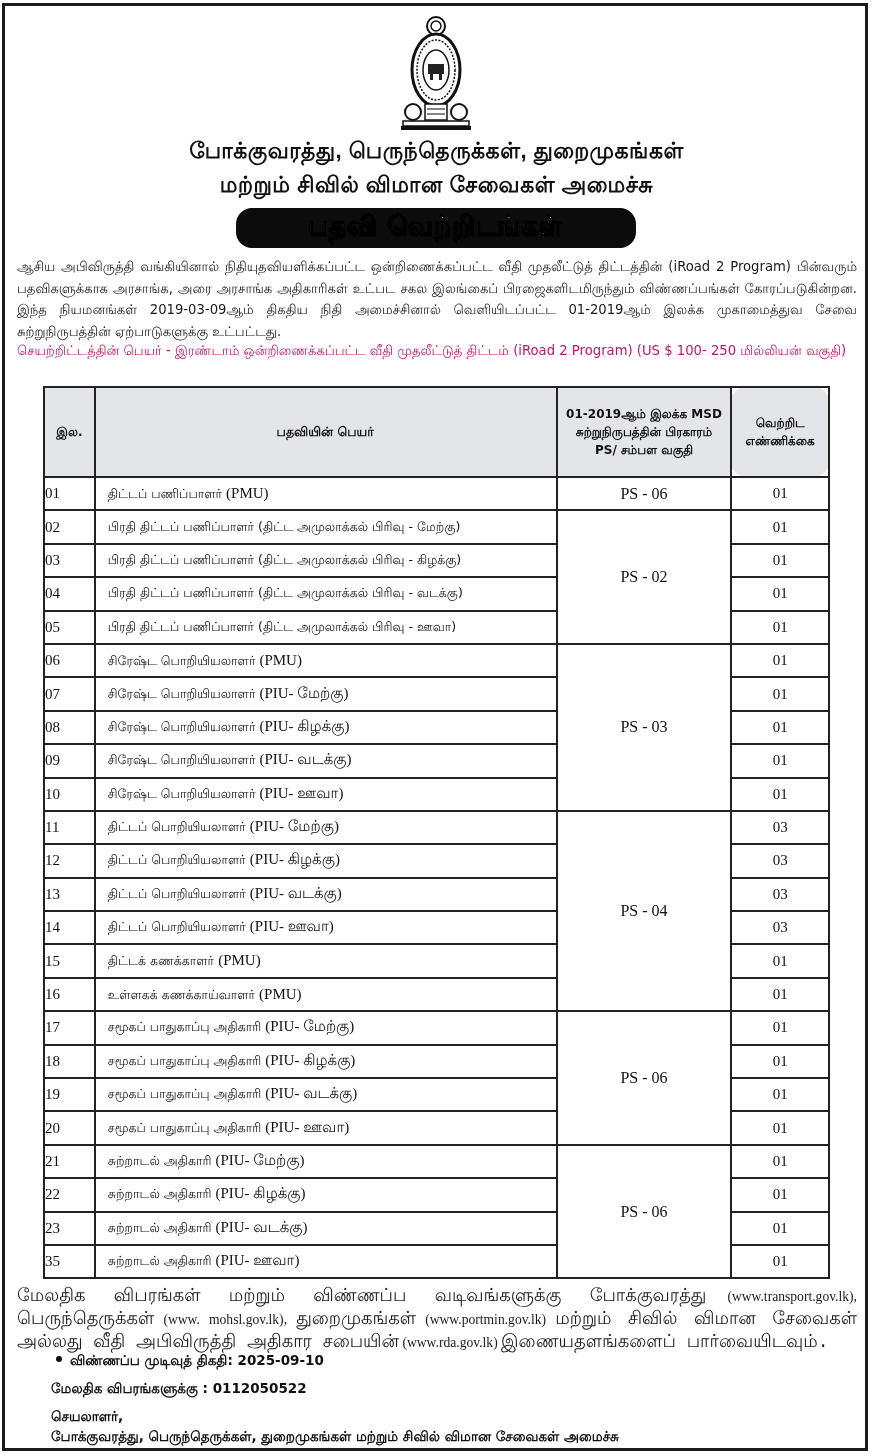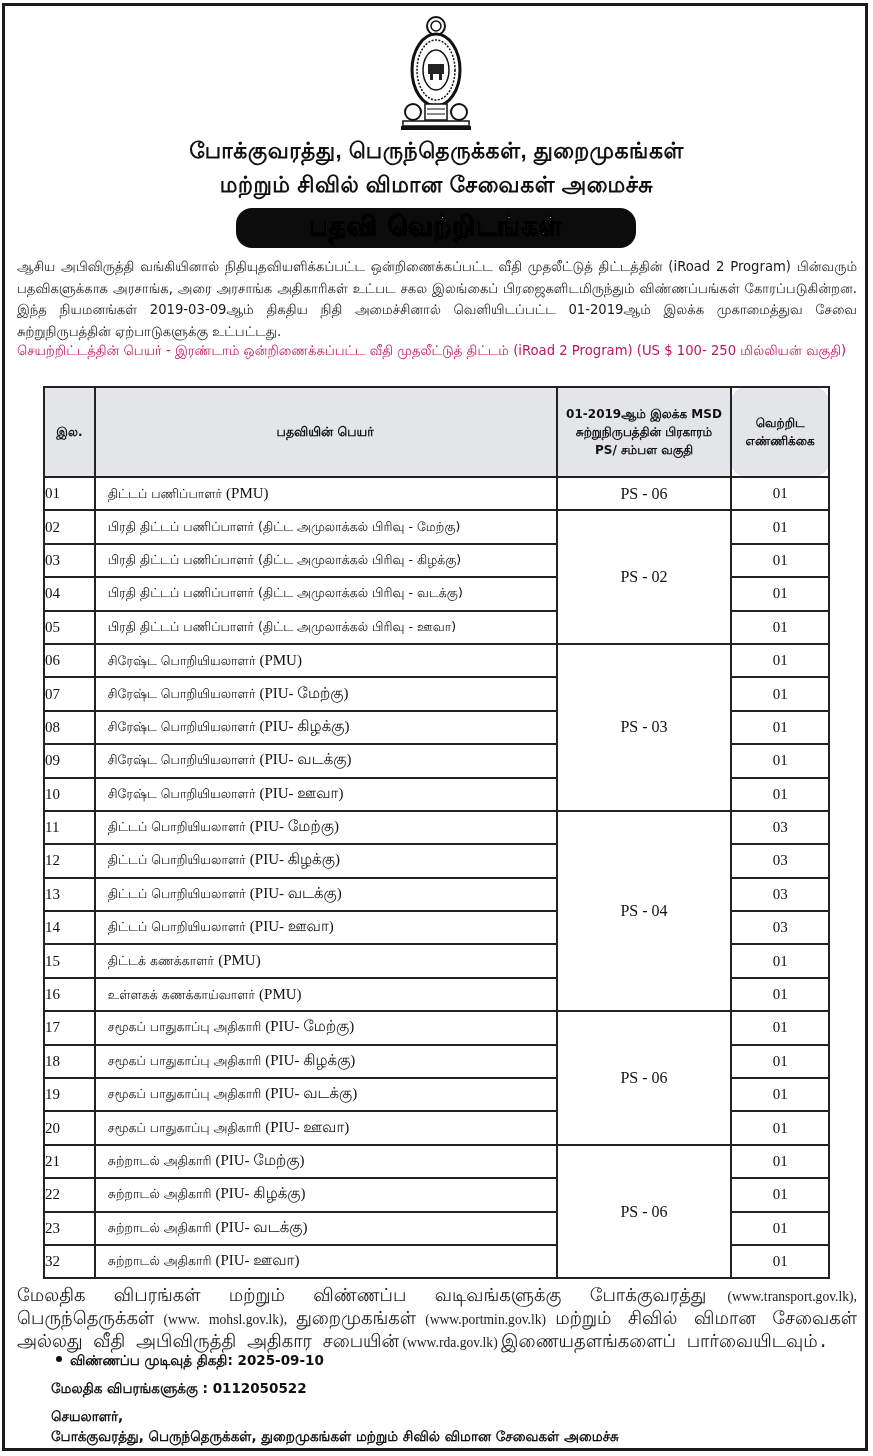--- a/index.html
+++ b/index.html
@@ -211,21 +211,21 @@
         <td class="c-no">22</td>
         <td class="c-name"><span>சுற்றாடல் அதிகாரி</span>  <span class="latin">(PIU- கிழக்கு)</span></td>
         <td class="c-cnt">01</td>
       </tr>
       <tr>
         <td class="c-no">23</td>
         <td class="c-name"><span>சுற்றாடல் அதிகாரி</span>  <span class="latin">(PIU- வடக்கு)</span></td>
         <td class="c-cnt">01</td>
       </tr>
       <tr>
-        <td class="c-no">32</td>
+        <td class="c-no">35</td>
         <td class="c-name"><span>சுற்றாடல் அதிகாரி</span>  <span class="latin">(PIU- ஊவா)</span></td>
         <td class="c-cnt">01</td>
       </tr>
     </tbody>
 </table>
 
 <div class="footer-text">
   <span class="ta">மேலதிக விபரங்கள் மற்றும் விண்ணப்ப வடிவங்களுக்கு போக்குவரத்து</span>
   <span>(www.transport.gov.lk),</span>
   <span class="ta">பெருந்தெருக்கள்</span>

